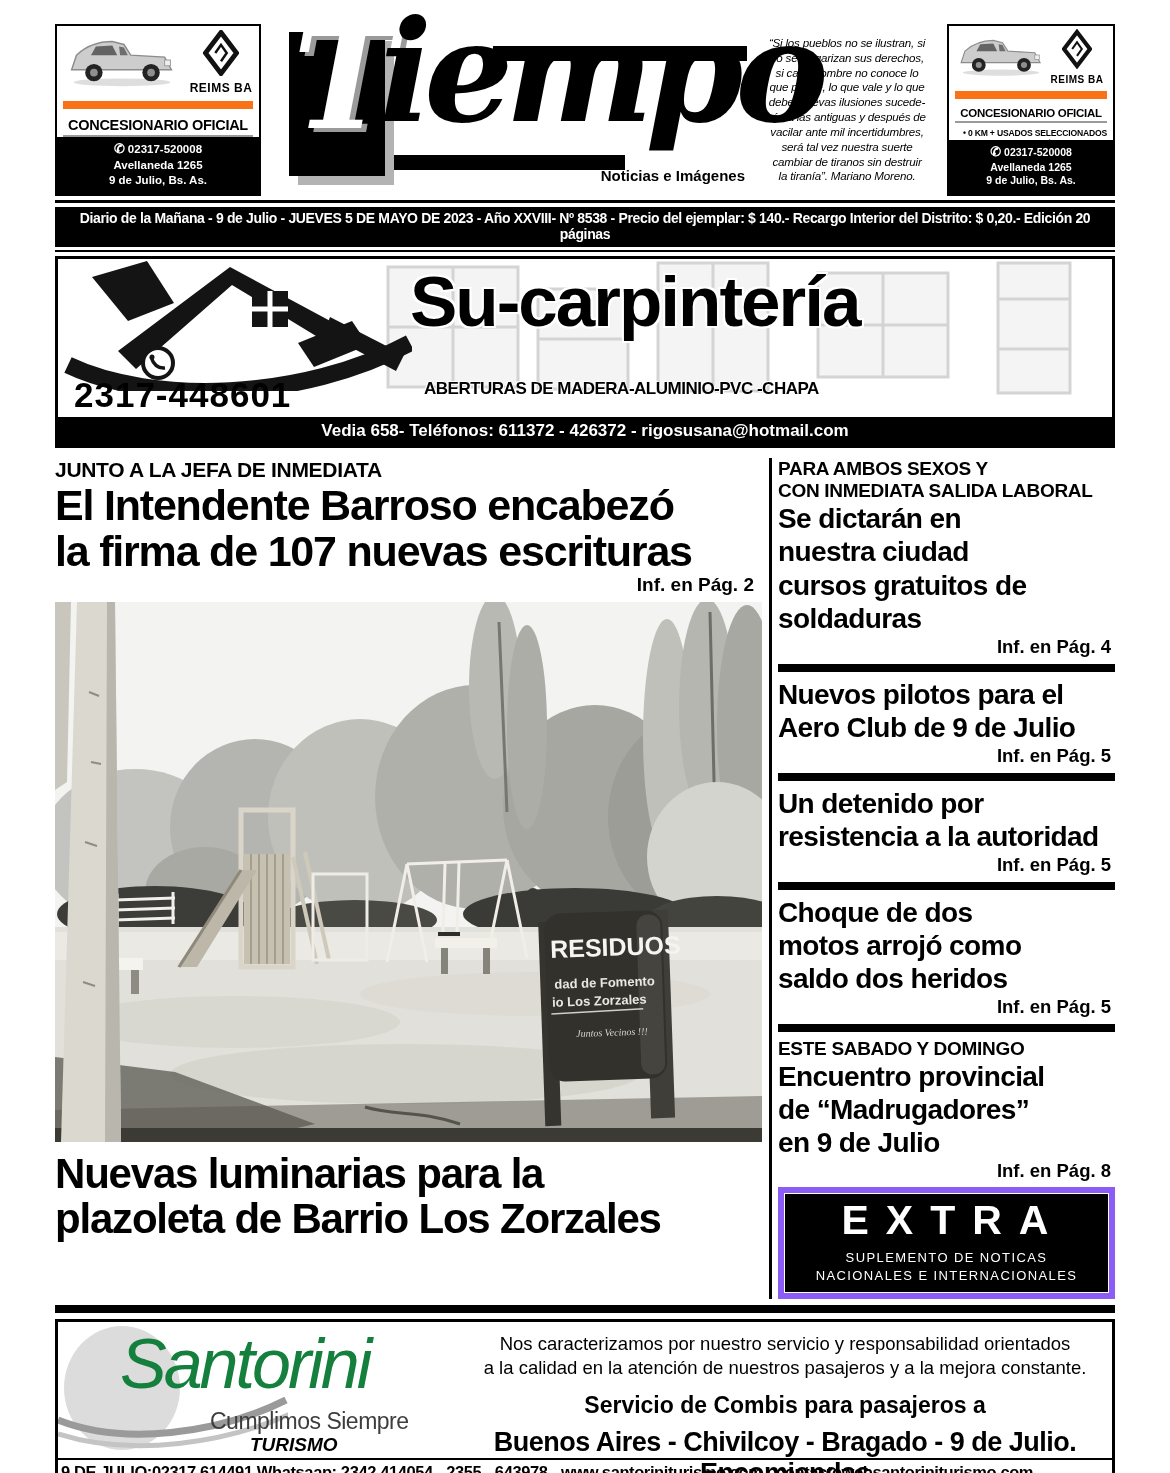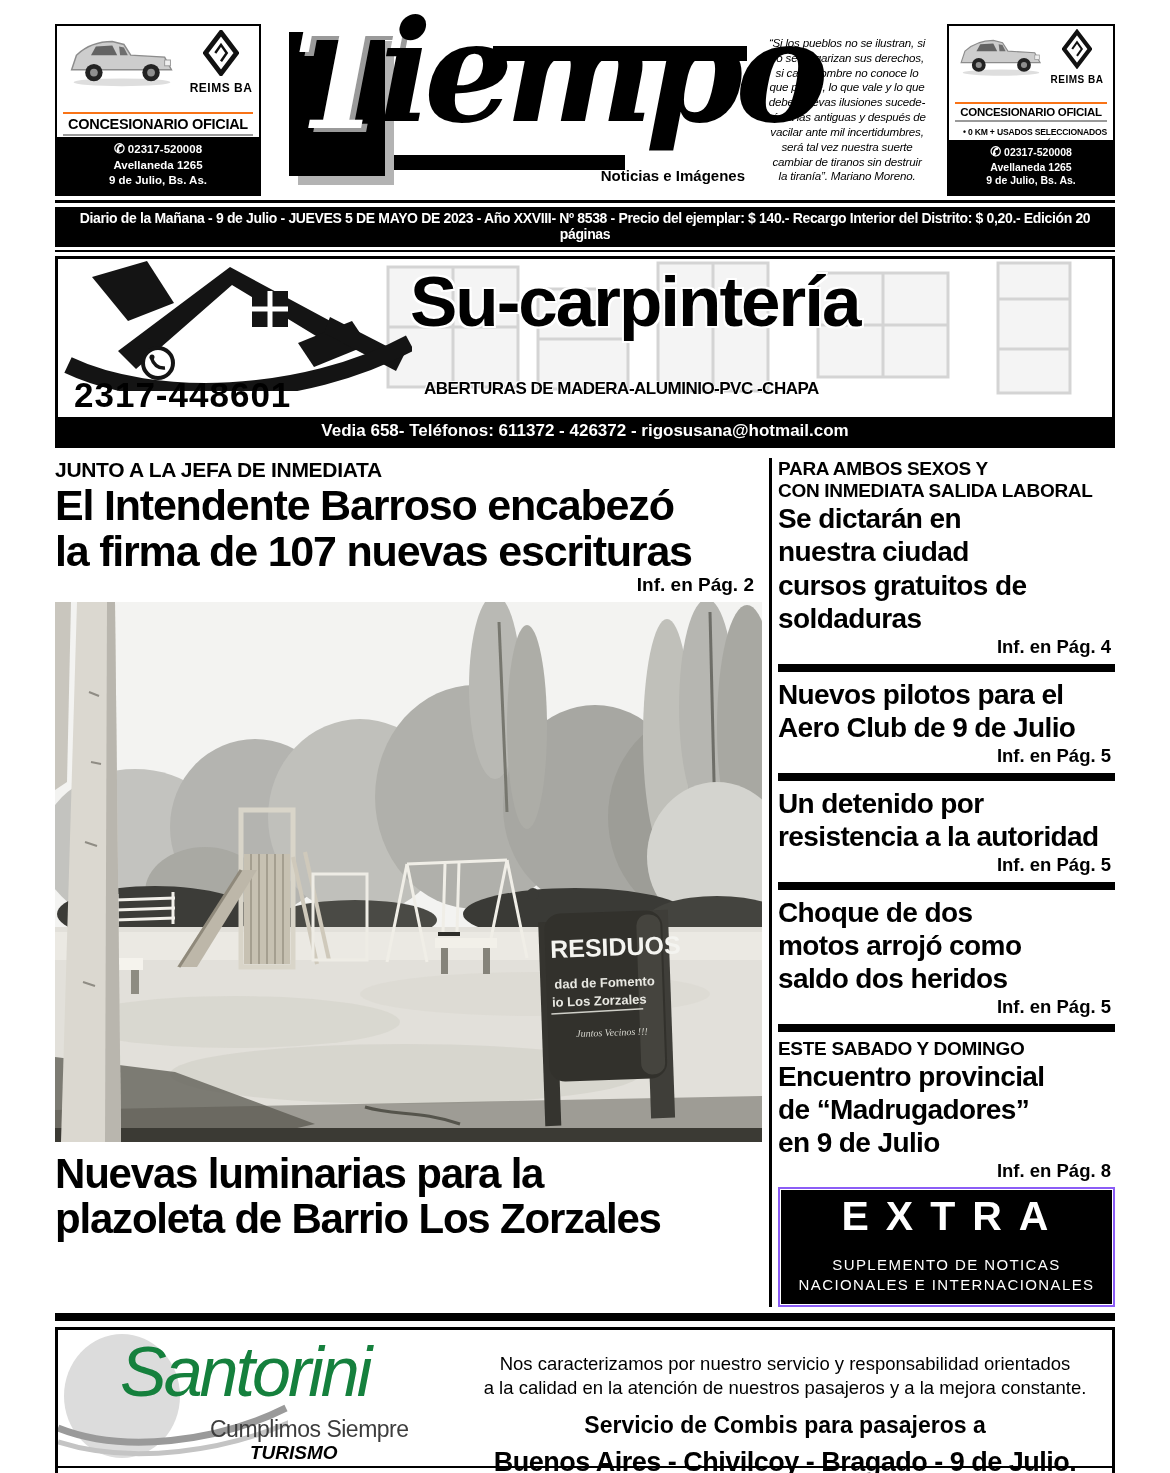--- a/index.html
+++ b/index.html
@@ -10,21 +10,21 @@
   
   .top-row{display:flex;gap:14px;height:172px;}
   .dealer-ad{width:202px;border:2px solid #000;display:flex;flex-direction:column;background:#fff;flex:none;}
   .dealer-ad--narrow{width:164px;}
   .dealer-main{flex:1;padding:3px 6px 0 6px;overflow:hidden;}
   .dealer-top{display:flex;align-items:center;}
   .truck{flex:1;}
   .brand-col{width:64px;text-align:center;}
   .brand-name{font-size:12px;font-weight:bold;letter-spacing:.5px;margin-top:1px;}
   .dealer-ad--narrow .brand-name{font-size:10px;}
-  .dealer-title{border-top:2px solid #f97316;margin-top:17px;padding-top:2px;text-align:center;
+  .dealer-title{border-top:8px solid #f97316;margin-top:6px;padding-top:8px;text-align:center;
                 font-weight:bold;font-size:14.5px;letter-spacing:-.3px;border-bottom:2px solid #9a9a9a;padding-bottom:2px;}
   .dealer-ad--narrow .dealer-title{font-size:11.5px;}
   .dealer-bullets{margin-top:4px;font-weight:bold;font-size:10.3px;line-height:1.45;letter-spacing:-.2px;text-align:right;}
   .dealer-ad--narrow .dealer-bullets{font-size:8.6px;}
   .dealer-bullets div::before{content:"•  ";}
   .dealer-footer{background:#000;color:#fff;text-align:center;font-weight:bold;
                  font-size:11.5px;line-height:1.3;padding:4px 0 6px 0;}
   .dealer-ad--narrow .dealer-footer{font-size:10.5px;}
   .phone-ico{font-size:13px;margin-right:3px;}
 
@@ -73,36 +73,36 @@
   .headline1{font-size:43px;font-weight:bold;line-height:1.07;letter-spacing:-1.2px;white-space:pre-line;}
   .headline2{font-size:42px;font-weight:bold;line-height:1.07;letter-spacing:-1.2px;white-space:pre-line;margin-top:10px;}
   .pageref{text-align:right;font-weight:bold;font-size:19px;padding-right:8px;}
   .photo{margin-top:6px;width:707px;height:540px;overflow:hidden;}
 
   .rc-kicker{font-size:19px;font-weight:bold;line-height:1.17;letter-spacing:-.3px;white-space:pre-line;}
   .rc-headline{font-size:28px;font-weight:bold;line-height:1.18;letter-spacing:-.6px;white-space:pre-line;}
   .rc-ref{text-align:right;font-weight:bold;font-size:18.5px;padding-right:4px;margin-top:1px;}
   .rc-bar{height:8px;background:#000;margin:6px 0;}
 
-  .extra{margin-top:5px;background:#000;border:2px solid #8b5cf6;}
+  .extra{margin-top:5px;background:#000;border:6px solid #8b5cf6;}
   .extra-in{border:1px solid #fff;color:#fff;text-align:center;padding:4px 2px 8px 2px;}
   .extra-title{font-size:41px;font-weight:bold;letter-spacing:17px;padding-left:14px;line-height:1.1;}
-  .extra-sub{font-size:15px;letter-spacing:1.4px;line-height:1.35;white-space:pre-line;margin-top:16px;}
+  .extra-sub{font-size:13px;letter-spacing:1.4px;line-height:1.35;white-space:pre-line;margin-top:6px;}
 
   .bottom-bar{height:8px;background:#000;margin-top:6px;}
 
   
   .sant{border:3px solid #000;margin-top:6px;background:#fff;}
   .sant-top{display:flex;height:136px;}
   .sant-logo{width:400px;position:relative;flex:none;}
   .sant-name{position:absolute;left:62px;top:2px;font-size:70px;font-style:italic;letter-spacing:-3px;
              color:#15803d;font-weight:normal;}
   .sant-slogan{position:absolute;left:152px;top:86px;font-size:23px;color:#3d3d3d;letter-spacing:-.5px;}
   .sant-turismo{position:absolute;left:192px;top:112px;font-size:19px;font-weight:bold;font-style:italic;}
-  .sant-right{flex:1;text-align:center;padding-top:22px;}
+  .sant-right{flex:1;text-align:center;padding-top:10px;}
   .sant-p{font-size:18.5px;line-height:1.3;white-space:pre-line;}
   .sant-s1{font-size:23px;font-weight:bold;margin-top:12px;}
   .sant-s2{font-size:27px;font-weight:bold;letter-spacing:-.5px;margin-top:8px;}
   .sant-contact{border-top:2px solid #000;font-weight:bold;font-size:16.5px;letter-spacing:-.4px;
                 padding:3px 2px 5px 3px;text-align:left;white-space:nowrap;}
 </style>
 </head>
 <body>
 
 <div class="page">

